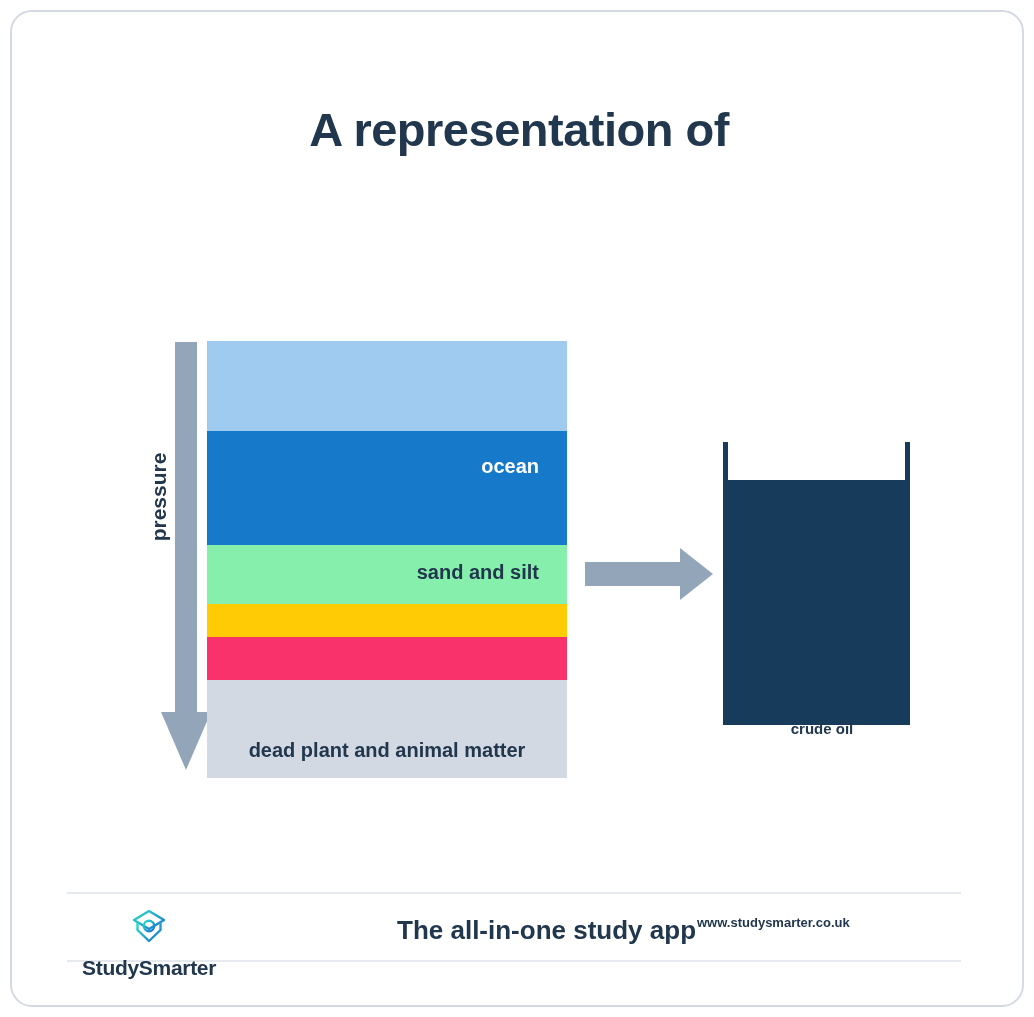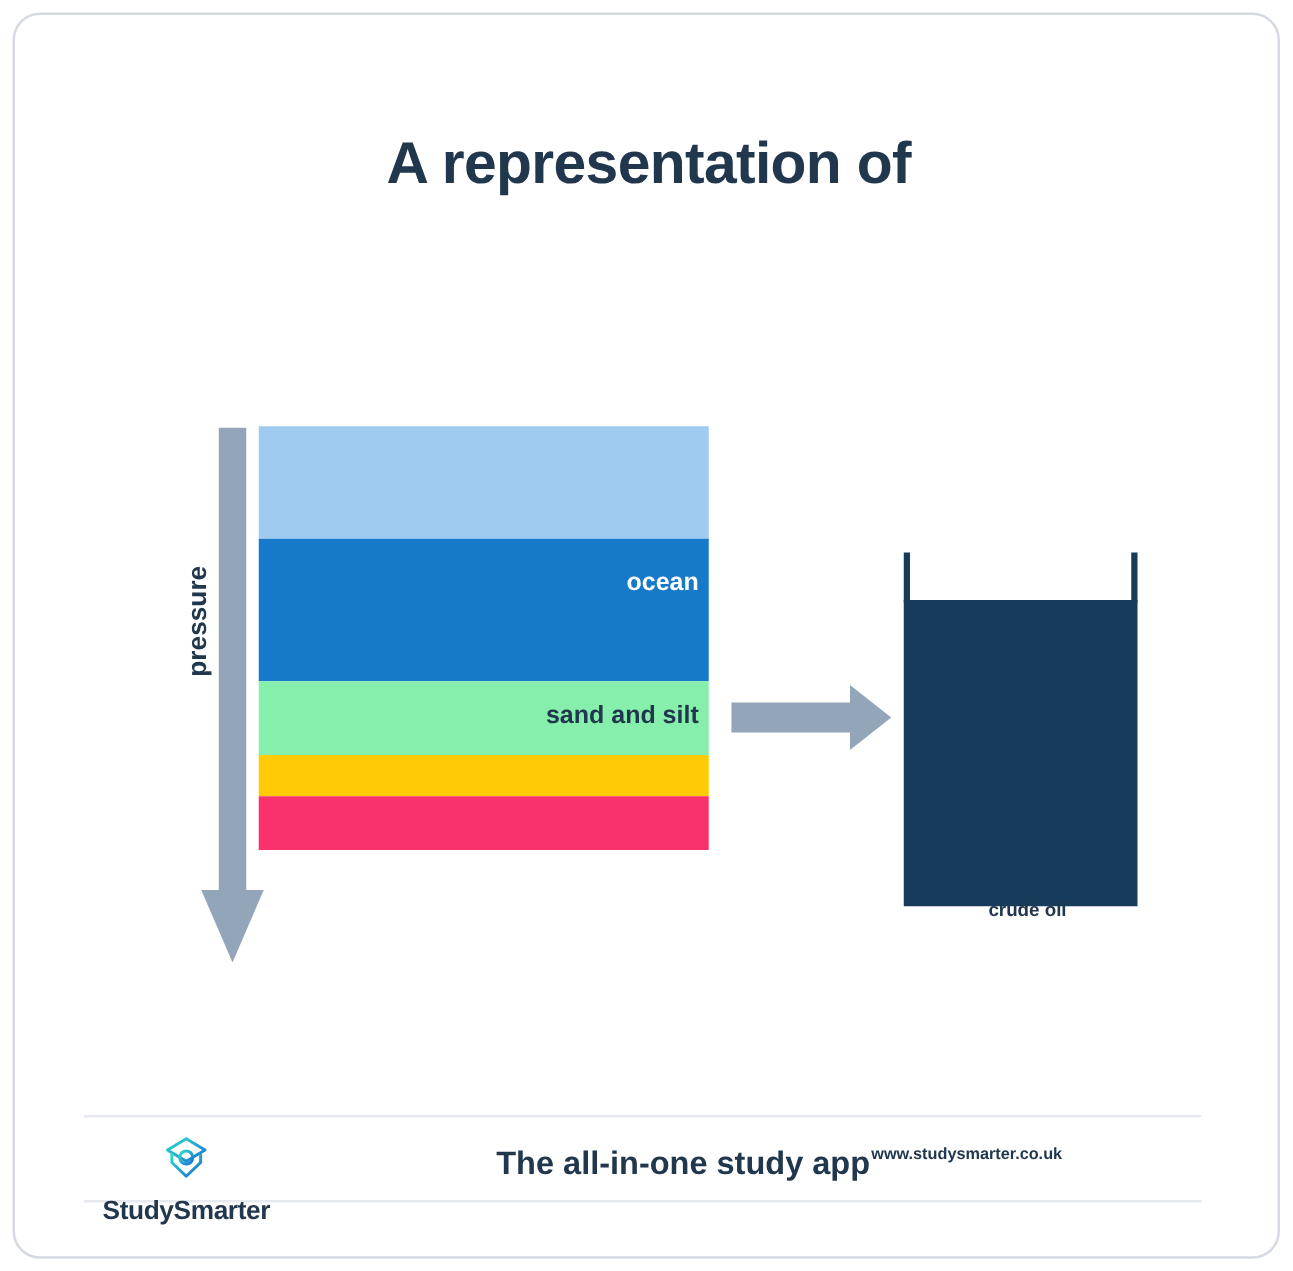--- a/index.html
+++ b/index.html
@@ -69,21 +69,21 @@
     left: 0;
     width: 360px;
   }
   .layer-label {
     position: absolute;
     font-size: 20px;
     font-weight: bold;
     white-space: nowrap;
   }
   .label-right {
-    right: 8px;
+    right: 28px;
   }
   .label-center {
     left: 0; width: 360px; text-align: center;
   }
 
   
   #transform-arrow {
     position: absolute;
     left: 573px; top: 536px;
     width: 130px; height: 52px;
@@ -180,20 +180,23 @@
       </div>
 
       <div class="layer" style="top:204px; height:59px; background:#86efac;">
         <span class="layer-label label-right" style="top:16px; color:#21374d;">sand and silt</span>
       </div>
 
       <div class="layer" style="top:263px; height:33px; background:#ffcb05;"></div>
 
       <div class="layer" style="top:296px; height:43px; background:#f9326b;"></div>
 
+      <div class="layer" style="top:339px; height:98px; background:#d2d9e2;">
+        <span class="layer-label label-center" style="top:59px; color:#21374d;">dead plant and animal matter</span>
+      </div>
     </div>
 
     <div id="transform-arrow">
       <svg width="130" height="52" viewBox="0 0 130 52">
         <polygon points="0,14 95,14 95,0 128,26 95,52 95,38 0,38" fill="#93a6b9"></polygon>
       </svg>
     </div>
 
     <div id="beaker">
       <svg width="230" height="300" viewBox="0 0 230 300">

